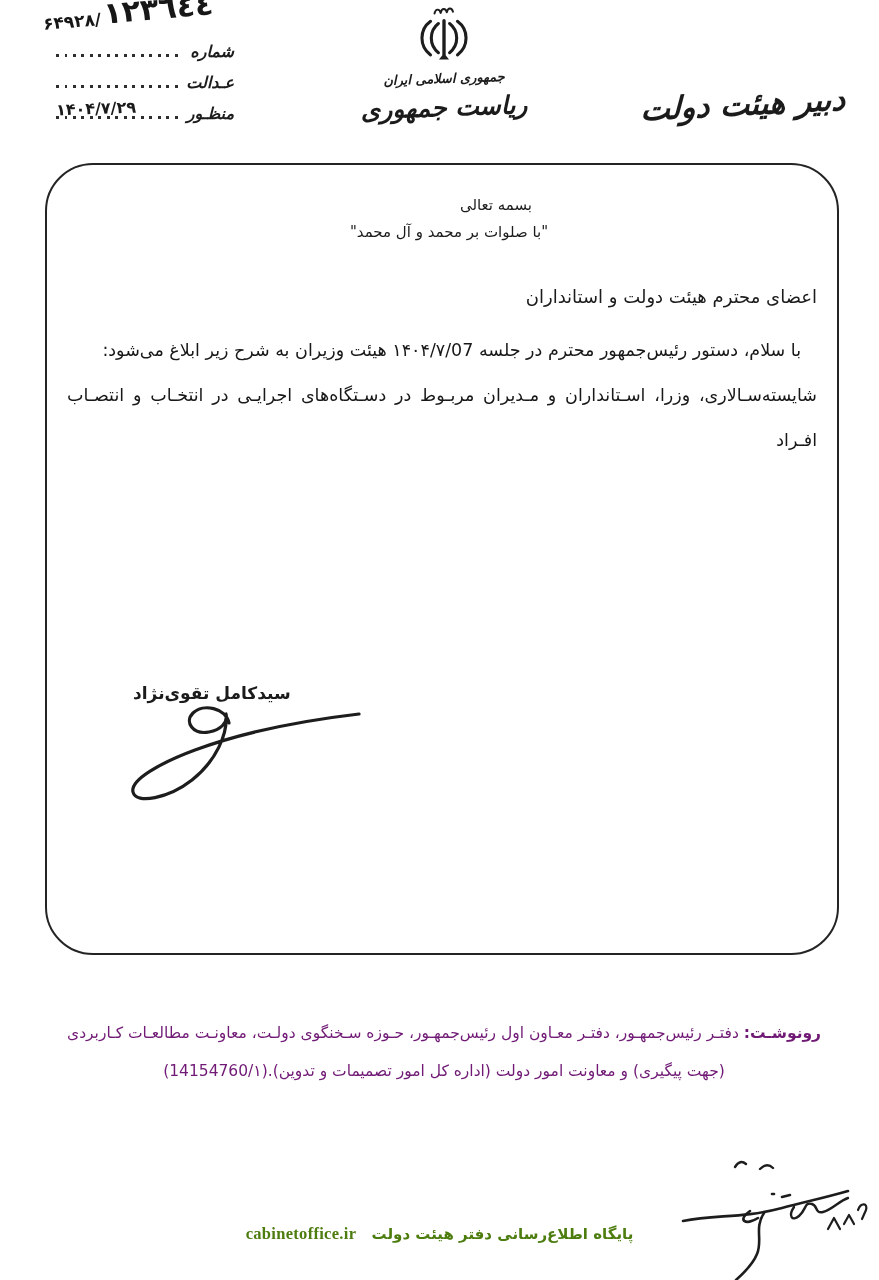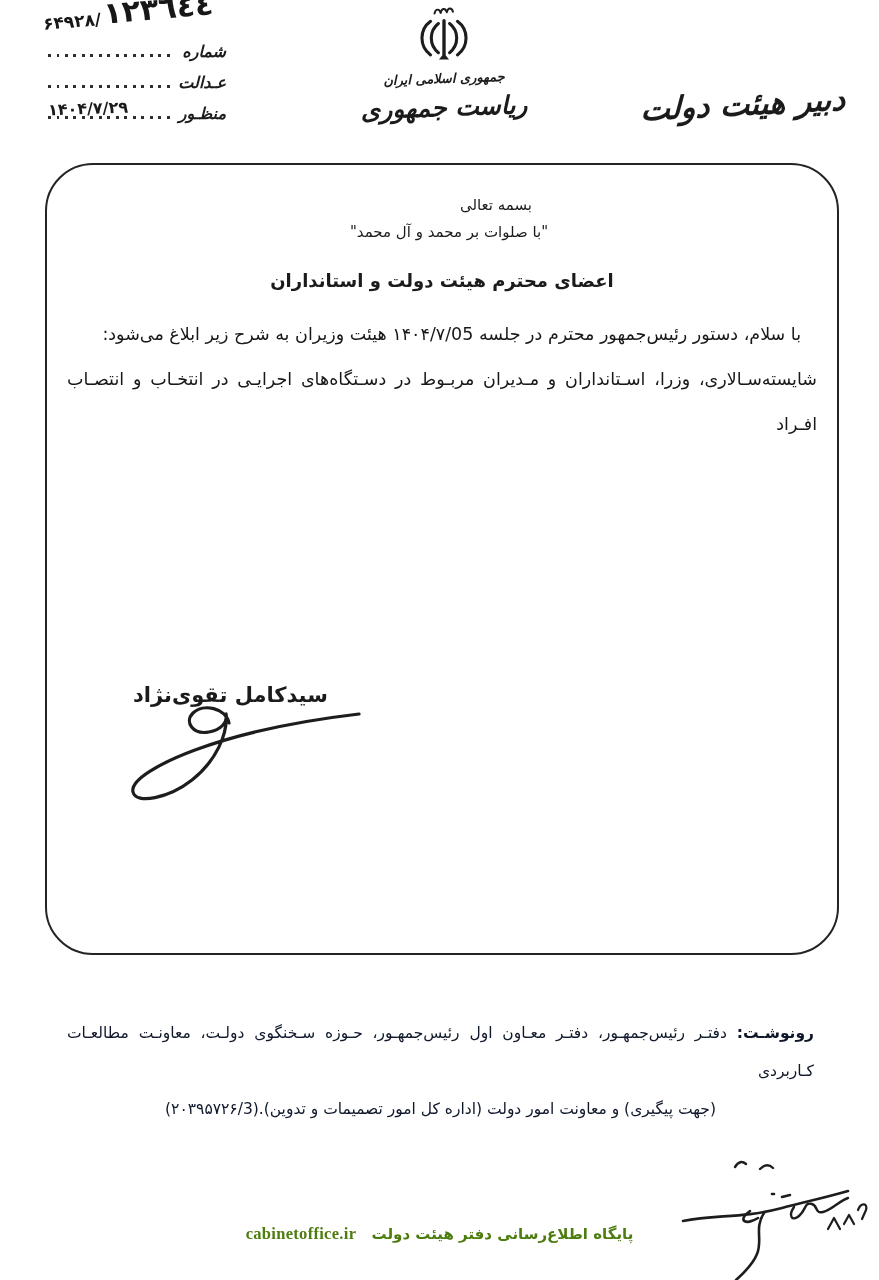--- a/index.html
+++ b/index.html
@@ -13,21 +13,21 @@
 
   
   .ref-stamp{
     position:absolute;left:44px;top:4px;direction:ltr;
     display:flex;align-items:flex-end;gap:3px;
     transform:rotate(-5deg);transform-origin:left bottom;
     color:#171717;white-space:nowrap;
   }
   .ref-small{font-size:17px;font-weight:600;letter-spacing:1px;}
   .ref-large{font-size:30px;font-weight:600;letter-spacing:3px;line-height:1;}
-  .meta-rows{position:absolute;left:48px;top:36px;width:178px;}
+  .meta-rows{position:absolute;left:56px;top:36px;width:178px;}
   .meta-row{display:flex;align-items:center;gap:7px;height:31px;position:relative;}
   .meta-label{
     font-family:"DejaVu Serif","Liberation Serif",serif;
     font-style:italic;font-weight:700;font-size:16px;color:#1c1c1c;
     white-space:nowrap;
   }
   .dots{
     flex:1;height:3px;margin-top:8px;
     background:repeating-linear-gradient(to right,#2e2e2e 0 2.6px,transparent 2.6px 8.5px);
   }
@@ -55,35 +55,35 @@
   }
 
   
   .letter-box{
     position:absolute;left:45px;top:163px;width:794px;height:792px;
     border:2.5px solid #242424;border-radius:48px;box-sizing:border-box;
     padding:0 20px;
   }
   .besmele{margin-top:31px;text-align:center;padding-left:108px;font-size:15px;}
   .salawat-line{margin-top:9px;text-align:center;padding-left:14px;font-size:15px;}
-  .addressee-heading{margin-top:29px;font-weight:700;font-size:18px;text-align:center;}
+  .addressee-heading{margin-top:45px;font-weight:400;font-size:18px;text-align:right;}
   .body-text{margin-top:21px;font-size:17.5px;line-height:45px;color:#181818;}
   .body-line{text-align:right;}
   .body-line.indent{padding-right:16px;}
   .body-line.justify{text-align:justify;text-align-last:justify;}
 
   .signature-name{
-    position:absolute;left:86px;top:518px;font-weight:700;font-size:21px;
+    position:absolute;left:86px;top:518px;font-weight:700;font-size:17px;
     white-space:nowrap;
   }
   .signature-svg{position:absolute;left:82px;top:536px;}
 
   .cc-paragraph{
-    position:absolute;left:20px;right:23px;top:849px;
-    font-size:15.5px;line-height:38px;color:#0f172a;
+    position:absolute;left:20px;right:16px;top:849px;
+    font-size:15.5px;line-height:38px;color:#701a75;
   }
   .cc-line1{text-align:justify;text-align-last:justify;}
   .cc-label{font-weight:700;}
   .cc-line2{text-align:center;}
 
   
   .page-footer{
     position:absolute;left:0;top:1224px;width:100%;text-align:center;
     font-size:15px;font-weight:700;color:#4d7c0f;
   }
@@ -138,38 +138,38 @@
   </div>
 
   <div class="dept-title">دبیر هیئت دولت</div>
 
   <div class="letter-box">
     <div class="besmele">بسمه تعالی</div>
     <div class="salawat-line">"با صلوات بر محمد و آل محمد"</div>
     <div class="addressee-heading">اعضای محترم هیئت دولت و استانداران</div>
 
     <div class="body-text">
-      <div class="body-line indent">با سلام، دستور رئیس‌جمهور محترم در جلسه ۱۴۰۴/۷/05 هیئت وزیران به شرح زیر ابلاغ می‌شود:</div>
+      <div class="body-line indent">با سلام، دستور رئیس‌جمهور محترم در جلسه ۱۴۰۴/۷/07 هیئت وزیران به شرح زیر ابلاغ می‌شود:</div>
       <div class="body-line justify">شایسته‌سـالاری، وزرا، اسـتانداران و مـدیران مربـوط در دسـتگاه‌های اجرایـی در انتخـاب و انتصـاب افـراد</div>
     </div>
 
     <div class="signature-name">سیدکامل تقوی‌نژاد</div>
 
     <svg class="signature-svg" width="235" height="118" viewBox="0 0 235 118" aria-hidden="true">
       <path class="pen" stroke-width="3.2" d="M100,22 C97,7 74,2 64,12 C55,21 64,34 80,31 C92,29 99,21 97,13
            C99,33 87,60 63,79 C40,97 7,104 4,91 C1,79 31,62 66,49
            C112,32 170,20 230,13"></path>
     </svg>
 
     <div class="cc-paragraph">
       <div class="cc-line1">
         <span class="cc-label">رونوشـت:</span>
         <span>دفتـر رئیس‌جمهـور، دفتـر معـاون اول رئیس‌جمهـور، حـوزه سـخنگوی دولـت، معاونـت مطالعـات کـاربردی</span>
       </div>
-      <div class="cc-line2">(جهت پیگیری) و معاونت امور دولت (اداره کل امور تصمیمات و تدوین).(۲۰۳۹۵۷۲۶/3)</div>
+      <div class="cc-line2">(جهت پیگیری) و معاونت امور دولت (اداره کل امور تصمیمات و تدوین).(14154760/۱)</div>
     </div>
   </div>
 
   <div class="page-footer">
     <span>پایگاه اطلاع‌رسانی دفتر هیئت دولت</span>
     <span class="footer-url">cabinetoffice.ir</span>
   </div>
 
   <svg class="corner-marks" width="201" height="140" viewBox="0 0 201 140" aria-hidden="true">
     <path class="pen" stroke-width="2.6" d="M5,81 C38,74 62,79 104,68 C126,62 146,58 170,51"></path>

